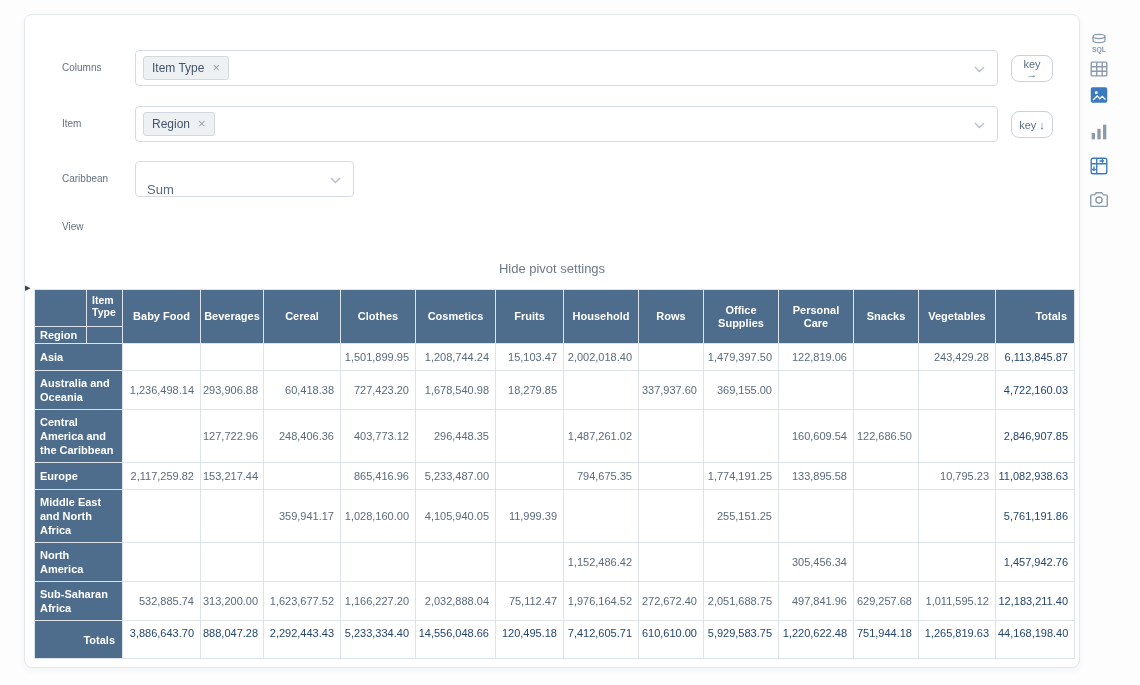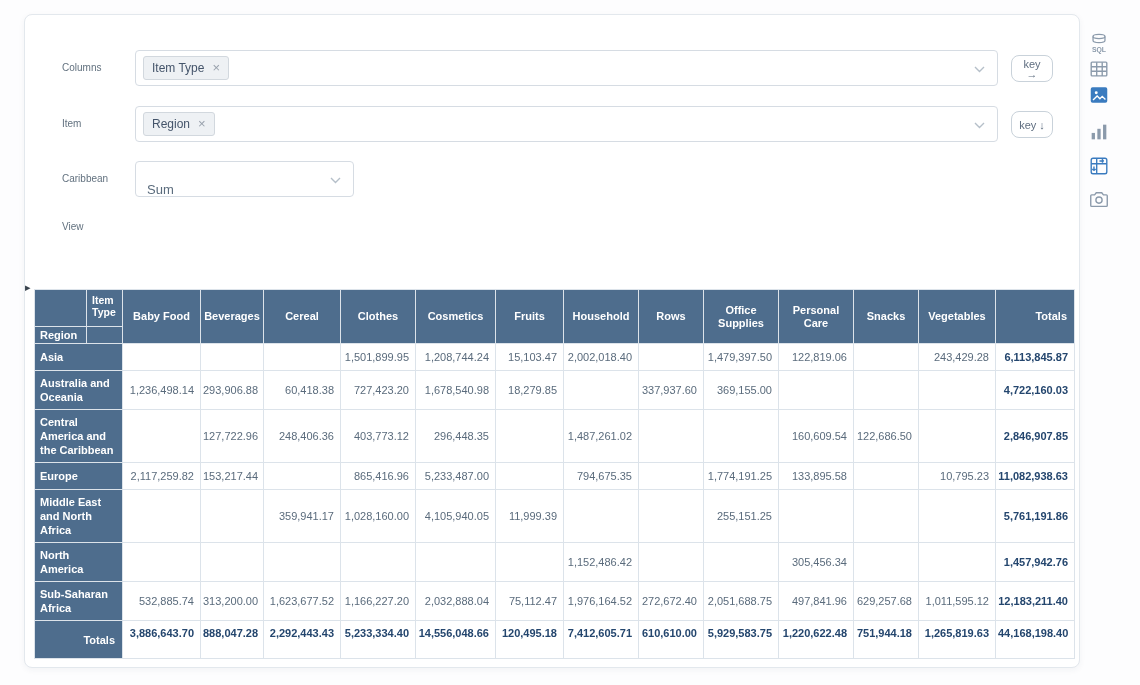--- a/index.html
+++ b/index.html
@@ -42,21 +42,21 @@
   table { border-collapse:collapse; table-layout:fixed; width:1040px; }
   th,td { border:1px solid #dce3ea; }
   thead th, .rowh { background:var(--header-bg); color:#fff; }
   .colh { font-size:11px; font-weight:bold; text-align:center; vertical-align:middle; padding:3px 2px; line-height:13px; }
   .totalsh { text-align:right; padding-right:7px; }
   .colaxis { font-size:10.5px; font-weight:bold; text-align:left; vertical-align:top; padding:4px 2px 2px 5px; height:37px; line-height:12px; }
   .rowaxis { font-size:11px; font-weight:bold; text-align:left; vertical-align:middle; padding:2px 5px; height:17px; }
   .rowh { font-size:11px; font-weight:bold; text-align:left; vertical-align:middle; padding:5px 8px 5px 5px; line-height:14px; }
   .totlabel { text-align:right; padding-right:7px; }
   .val { font-size:11px; text-align:right; vertical-align:middle; padding:6px 6px 6px 2px; color:#5a6b7c; background:#fff; line-height:14px; white-space:nowrap; }
-  .rowtotal,.coltotal,.grandtotal { font-weight:bold; color:var(--total-text); }
+  .rowtotal,.coltotal,.grandtotal { font-weight:normal; color:var(--total-text); }
   .totalsrow .val { padding-top:5px; padding-bottom:18px; }
   .tb-icon { position:absolute; left:1088px; width:22px; height:22px; color:#8b9aab; cursor:pointer; }
   .tb-icon.active { color:var(--accent); }
   .tb-icon svg { width:22px; height:22px; display:block; }
   .edge-handle { position:absolute; left:25px; top:281px; font-size:11px; color:#39424c; cursor:pointer; }
 </style>
 </head>
 <body>
 
 <div class="card">
@@ -108,20 +108,21 @@
             <path d="M1 1l4.5 4.5L10 1" fill="none" stroke="#b5bfc9" stroke-width="1.4"></path>
           </svg>
       </span>
     </div>
   </div>
 
   <div class="ctl-row" style="top:194px">
     <div class="ctl-label">View</div>
   </div>
 
+  <div class="hide-link">Hide pivot settings</div>
 
   <div class="table-wrap">
     <table id="pivot-table">
         <colgroup>
           <col style="width: 52px;">
           <col style="width: 36px;">
           <col style="width: 78px;">
           <col style="width: 63px;">
           <col style="width: 77px;">
           <col style="width: 75px;">

